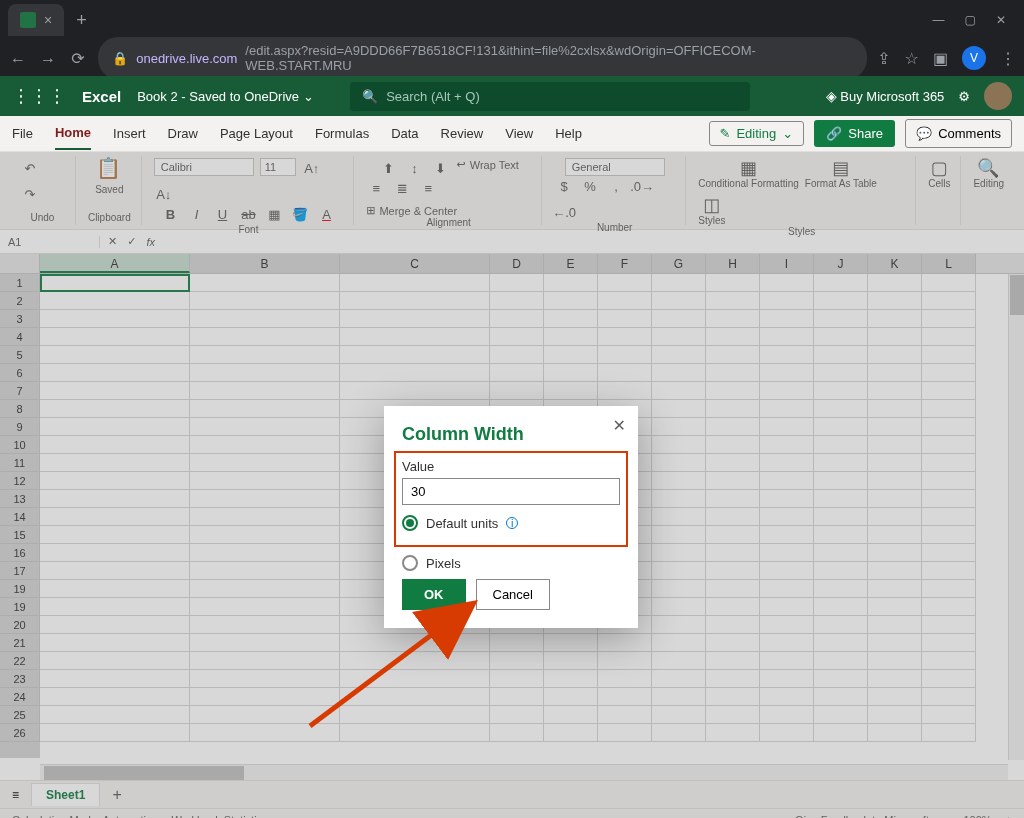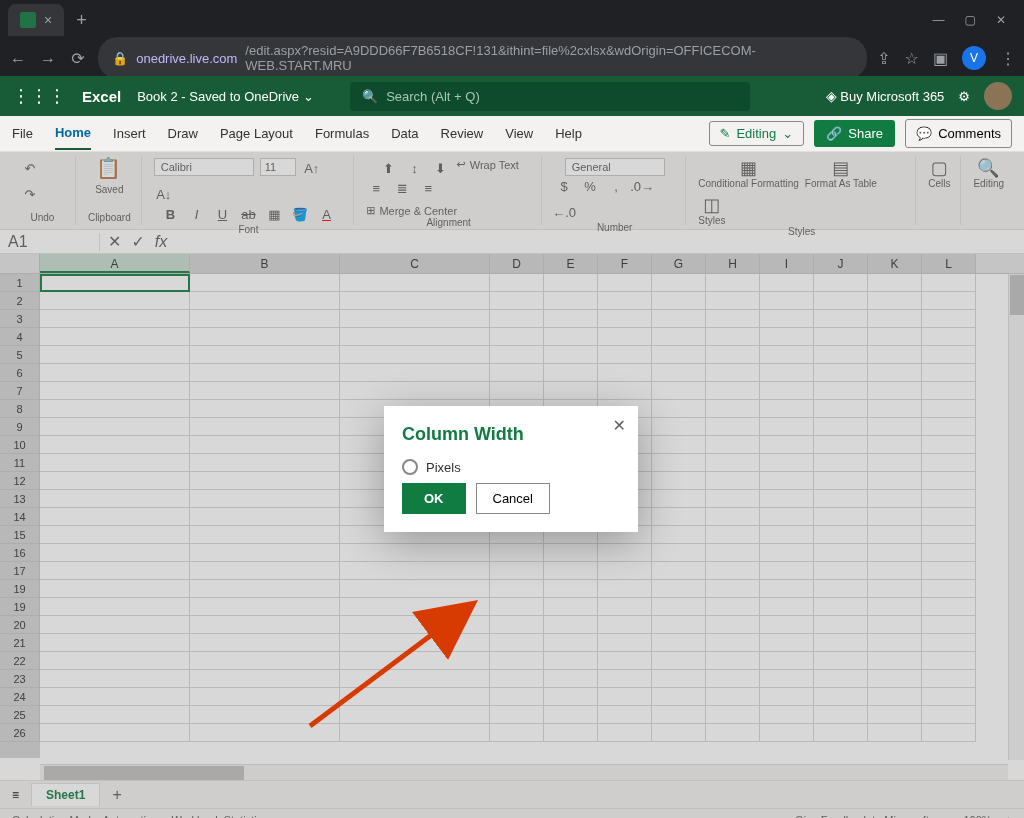--- a/index.html
+++ b/index.html
@@ -27,36 +27,36 @@
 .app-name { font-weight: 600; font-size: 15px; }
 .doc-title { font-size: 13px; display: flex; align-items: flex-start; gap: 4px; }
 .search-box { flex: 0 0 400px; background: #0d4b2c; border-radius: 4px; padding: 7px 12px; color: #a8c7b5; font-size: 13px; display: flex; align-items: center; gap: 8px; margin-left: 20px; }
 .header-right { margin-left: auto; display: flex; align-items: center; gap: 14px; font-size: 13px; }
 .diamond-icon { font-size: 14px; }
 .gear-icon { cursor: pointer; }
 .user-avatar { width: 28px; height: 28px; border-radius: 50%; background: #8b7355; }
 
 .ribbon-tabs { height: 36px; background: #f3f2f1; display: flex; align-items: center; padding: 0 12px; gap: 22px; font-size: 13px; color: #323130; border-bottom: 1px solid #e1dfdd; }
 .ribbon-tab { cursor: pointer; padding: 8px 0; }
-.ribbon-tab.active { font-weight: 600; border-bottom: 2px solid #185c37; color: #0369a1; }
+.ribbon-tab.active { font-weight: 600; border-bottom: 2px solid #185c37; color: #7f1d1d; }
 .ribbon-right { margin-left: auto; display: flex; gap: 10px; align-items: center; }
 .editing-btn { background: transparent; border: 1px solid #8a8886; padding: 4px 10px; font-size: 13px; display: flex; align-items: center; gap: 6px; border-radius: 3px; color: #107c41; }
 .share-btn { background: #107c41; color: #fff; border: none; padding: 6px 12px; font-size: 13px; border-radius: 3px; display: flex; align-items: center; gap: 6px; }
 .comments-btn { background: transparent; border: 1px solid #8a8886; padding: 6px 10px; font-size: 13px; border-radius: 3px; display: flex; align-items: center; gap: 6px; }
 
 .ribbon-content { height: 78px; background: #f3f2f1; border-bottom: 1px solid #e1dfdd; display: flex; padding: 4px 10px; gap: 2px; font-size: 11px; color: #605e5c; }
 .ribbon-group { border-right: 1px solid #e1dfdd; padding: 2px 10px; display: flex; flex-direction: column; align-items: center; justify-content: space-between; }
 .ribbon-group-label { font-size: 10px; margin-top: auto; }
 .ribbon-controls { display: flex; gap: 6px; align-items: flex-start; flex-wrap: wrap; }
 .ribbon-icon-btn { width: 20px; height: 20px; display: inline-flex; align-items: center; justify-content: center; color: #605e5c; font-size: 13px; }
 .font-select { border: 1px solid #c8c6c4; background: #fff; font-size: 11px; padding: 2px 6px; width: 100px; color: #605e5c; }
 .size-select { border: 1px solid #c8c6c4; background: #fff; font-size: 11px; padding: 2px 4px; width: 36px; color: #605e5c; }
 .ribbon-txt-btn { font-size: 11px; display: flex; align-items: center; gap: 4px; color: #605e5c; }
 
-.formula-bar { height: 24px; background: #fff; border-bottom: 1px solid #e1dfdd; display: flex; align-items: center; font-size: 16px; color: #605e5c; }
+.formula-bar { height: 24px; background: #fff; border-bottom: 1px solid #e1dfdd; display: flex; align-items: center; font-size: 11px; color: #605e5c; }
 .name-box { width: 100px; border-right: 1px solid #e1dfdd; padding: 0 8px; }
 .fx-area { display: flex; align-items: center; gap: 10px; padding: 0 8px; }
 
 .grid-container { position: relative; height: 526px; overflow: hidden; }
 .col-headers { display: flex; height: 20px; background: #e6e6e6; border-bottom: 1px solid #c6c6c6; }
 .row-col-corner { width: 40px; border-right: 1px solid #c6c6c6; background: #e6e6e6; }
 .col-header { border-right: 1px solid #c6c6c6; text-align: center; font-size: 12px; color: #333; line-height: 20px; background: #d4d4d4; }
 .col-header.first { width: 150px; background: #c8ddd1; border-bottom: 2px solid #107c41; }
 .col-header.normal { width: 54px; }
 
@@ -718,20 +718,29 @@
       <span>100%</span>
       <span>+</span>
     </div>
   </div>
 
   <div class="dim-overlay"></div>
 
   <div class="dialog">
     <span class="dialog-close">✕</span>
     <div class="dialog-title">Column Width</div>
+    <div class="highlight-box">
+      <label class="form-label">Value</label>
+      <input class="form-input" value="30" style="">
+      <div class="radio-row">
+        <span class="radio checked"></span>
+        <span>Default units</span>
+        <span class="info-icon">i</span>
+      </div>
+    </div>
     <div class="radio-row">
       <span class="radio"></span>
       <span>Pixels</span>
     </div>
     <div class="dialog-buttons">
       <button class="btn-ok">OK</button>
       <button class="btn-cancel">Cancel</button>
     </div>
   </div>
 

